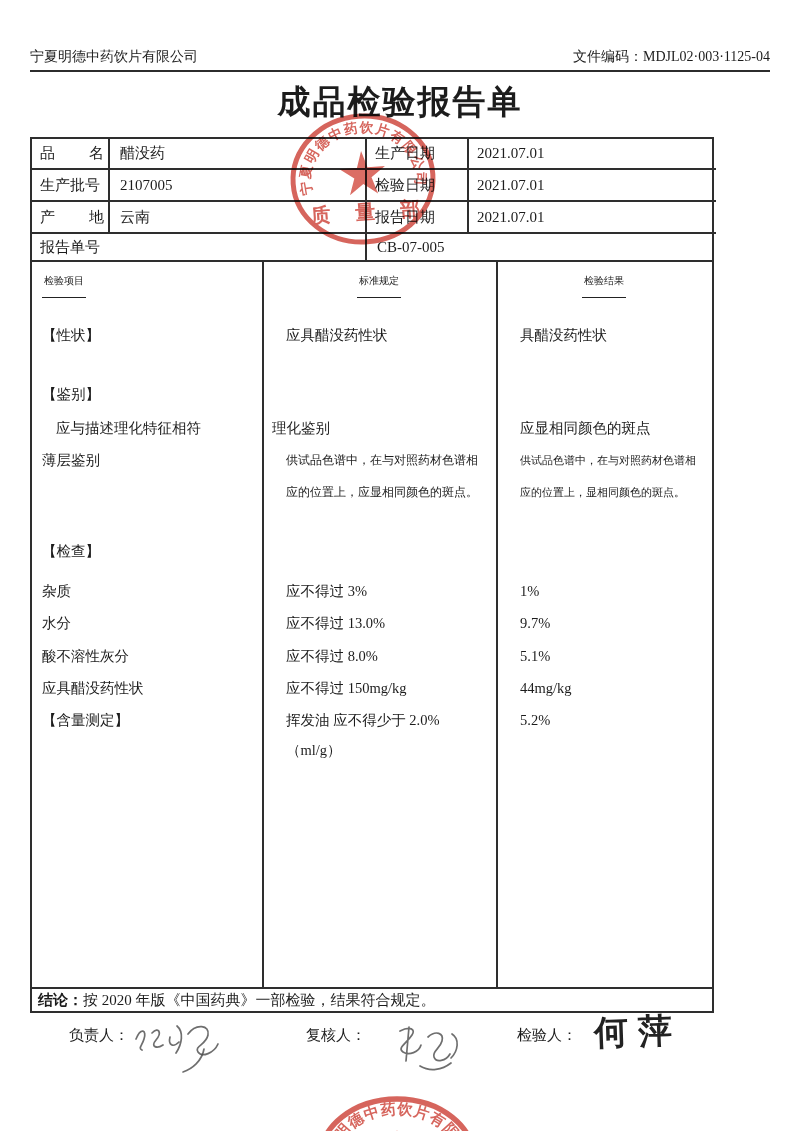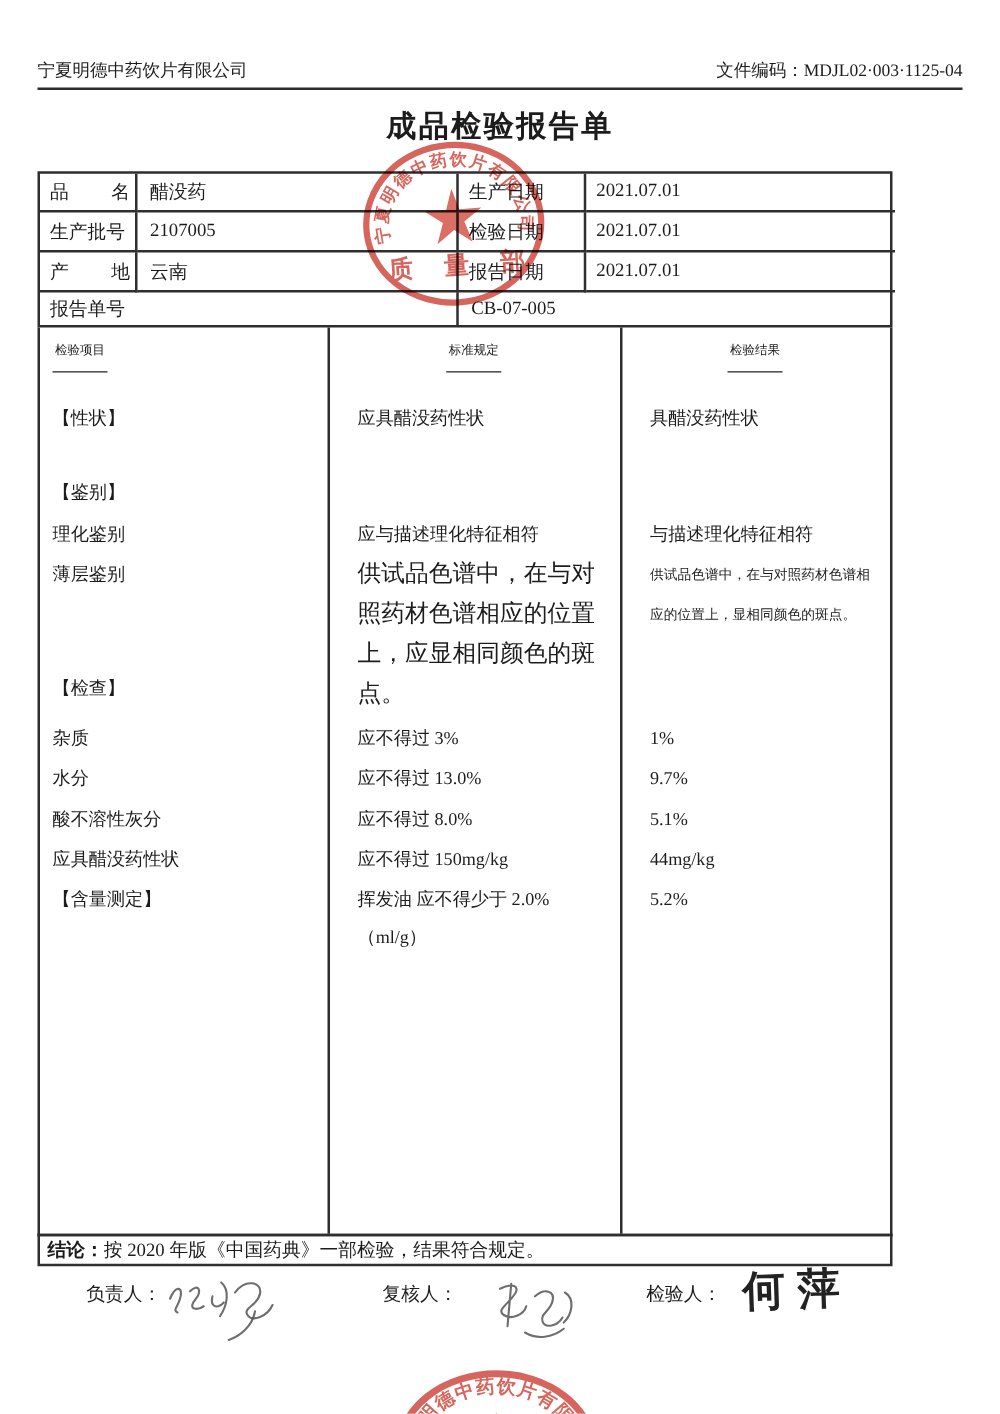--- a/index.html
+++ b/index.html
@@ -7,21 +7,21 @@
     width:800px;height:1131px;background:#ffffff;position:relative;
     font-family:"Liberation Serif","DejaVu Serif",serif;color:#1c1c1c;
     overflow:hidden;
   }
   .page{position:absolute;inset:0;}
 
   
   .hdr{position:absolute;left:30px;top:48px;width:740px;display:flex;justify-content:space-between;font-size:14px;}
   .rule{position:absolute;left:30px;top:70px;width:740px;height:2px;background:#2c2c2c;}
   .title{position:absolute;left:30px;top:80px;width:740px;height:44px;line-height:44px;
-         text-align:center;font-size:24px;font-weight:bold;letter-spacing:2px;}
+         text-align:center;font-size:33px;font-weight:bold;letter-spacing:2px;}
 
   
   .info{position:absolute;left:30px;top:137px;width:684px;box-sizing:border-box;
         border:2px solid #2e2e2e;display:grid;
         grid-template-columns:78px 257px 102px 247px;
         grid-template-rows:31px 32px 32px 26px;}
   .info .c{box-sizing:border-box;border-right:2px solid #2e2e2e;border-bottom:2px solid #2e2e2e;
            display:flex;align-items:center;padding-left:8px;font-size:15px;}
   .info .c.nr{border-right:none;}
   .info .c.nb{border-bottom:none;}
@@ -33,21 +33,21 @@
   
   .main{position:absolute;left:30px;top:262px;width:684px;height:727px;box-sizing:border-box;
         border:2px solid #2e2e2e;border-top:none;}
   .vline{position:absolute;top:0;bottom:0;width:2px;background:#2e2e2e;}
   .v1{left:230px;} .v2{left:464px;}
   .mrow{position:absolute;left:0;width:628px;display:grid;grid-template-columns:230px 234px 216px;
         line-height:30px;font-size:14.5px;}
   .mrow .cell{padding-left:10px;}
   .mrow .cell.std,.mrow .cell.res{padding-left:24px;padding-right:8px;}
   .mrow.longtext{line-height:32px;}
-  .mrow.longtext .std{font-size:19px;}
+  .mrow.longtext .std{font-size:12px;}
   .mrow.longtext .res{font-size:11px;}
   .mhead{position:absolute;left:0;top:5px;width:680px;display:grid;grid-template-columns:230px 234px 216px;
          height:28px;line-height:28px;font-size:10px;}
   .mhead .h{text-align:center;}
   .mhead .h:first-child{text-align:left;padding-left:10px;}
   .mhead .u{display:inline-block;border-bottom:1px solid #222;padding:0 2px 2px 2px;}
 
   
   .conclusion{position:absolute;left:30px;top:987px;width:684px;height:26px;box-sizing:border-box;
               border:2px solid #2e2e2e;display:flex;align-items:center;padding-left:6px;font-size:15px;}
@@ -117,23 +117,23 @@
       <div class="cell">【性状】</div>
       <div class="cell std">应具醋没药性状</div>
       <div class="cell res">具醋没药性状</div>
     </div>
     <div class="mrow" style="top:117px">
       <div class="cell">【鉴别】</div>
       <div class="cell std"></div>
       <div class="cell res"></div>
     </div>
     <div class="mrow" style="top:151px">
+      <div class="cell std">应与描述理化特征相符</div>
       <div class="cell">理化鉴别</div>
-      <div class="cell std">应与描述理化特征相符</div>
-      <div class="cell res">与描述理化特征相符</div>
+      <div class="cell res">应显相同颜色的斑点</div>
     </div>
     <div class="mrow longtext" style="top:182px">
       <div class="cell">薄层鉴别</div>
       <div class="cell std">供试品色谱中，在与对照药材色谱相应的位置上，应显相同颜色的斑点。</div>
       <div class="cell res">供试品色谱中，在与对照药材色谱相应的位置上，显相同颜色的斑点。</div>
     </div>
     <div class="mrow" style="top:274px">
       <div class="cell">【检查】</div>
       <div class="cell std"></div>
       <div class="cell res"></div>

